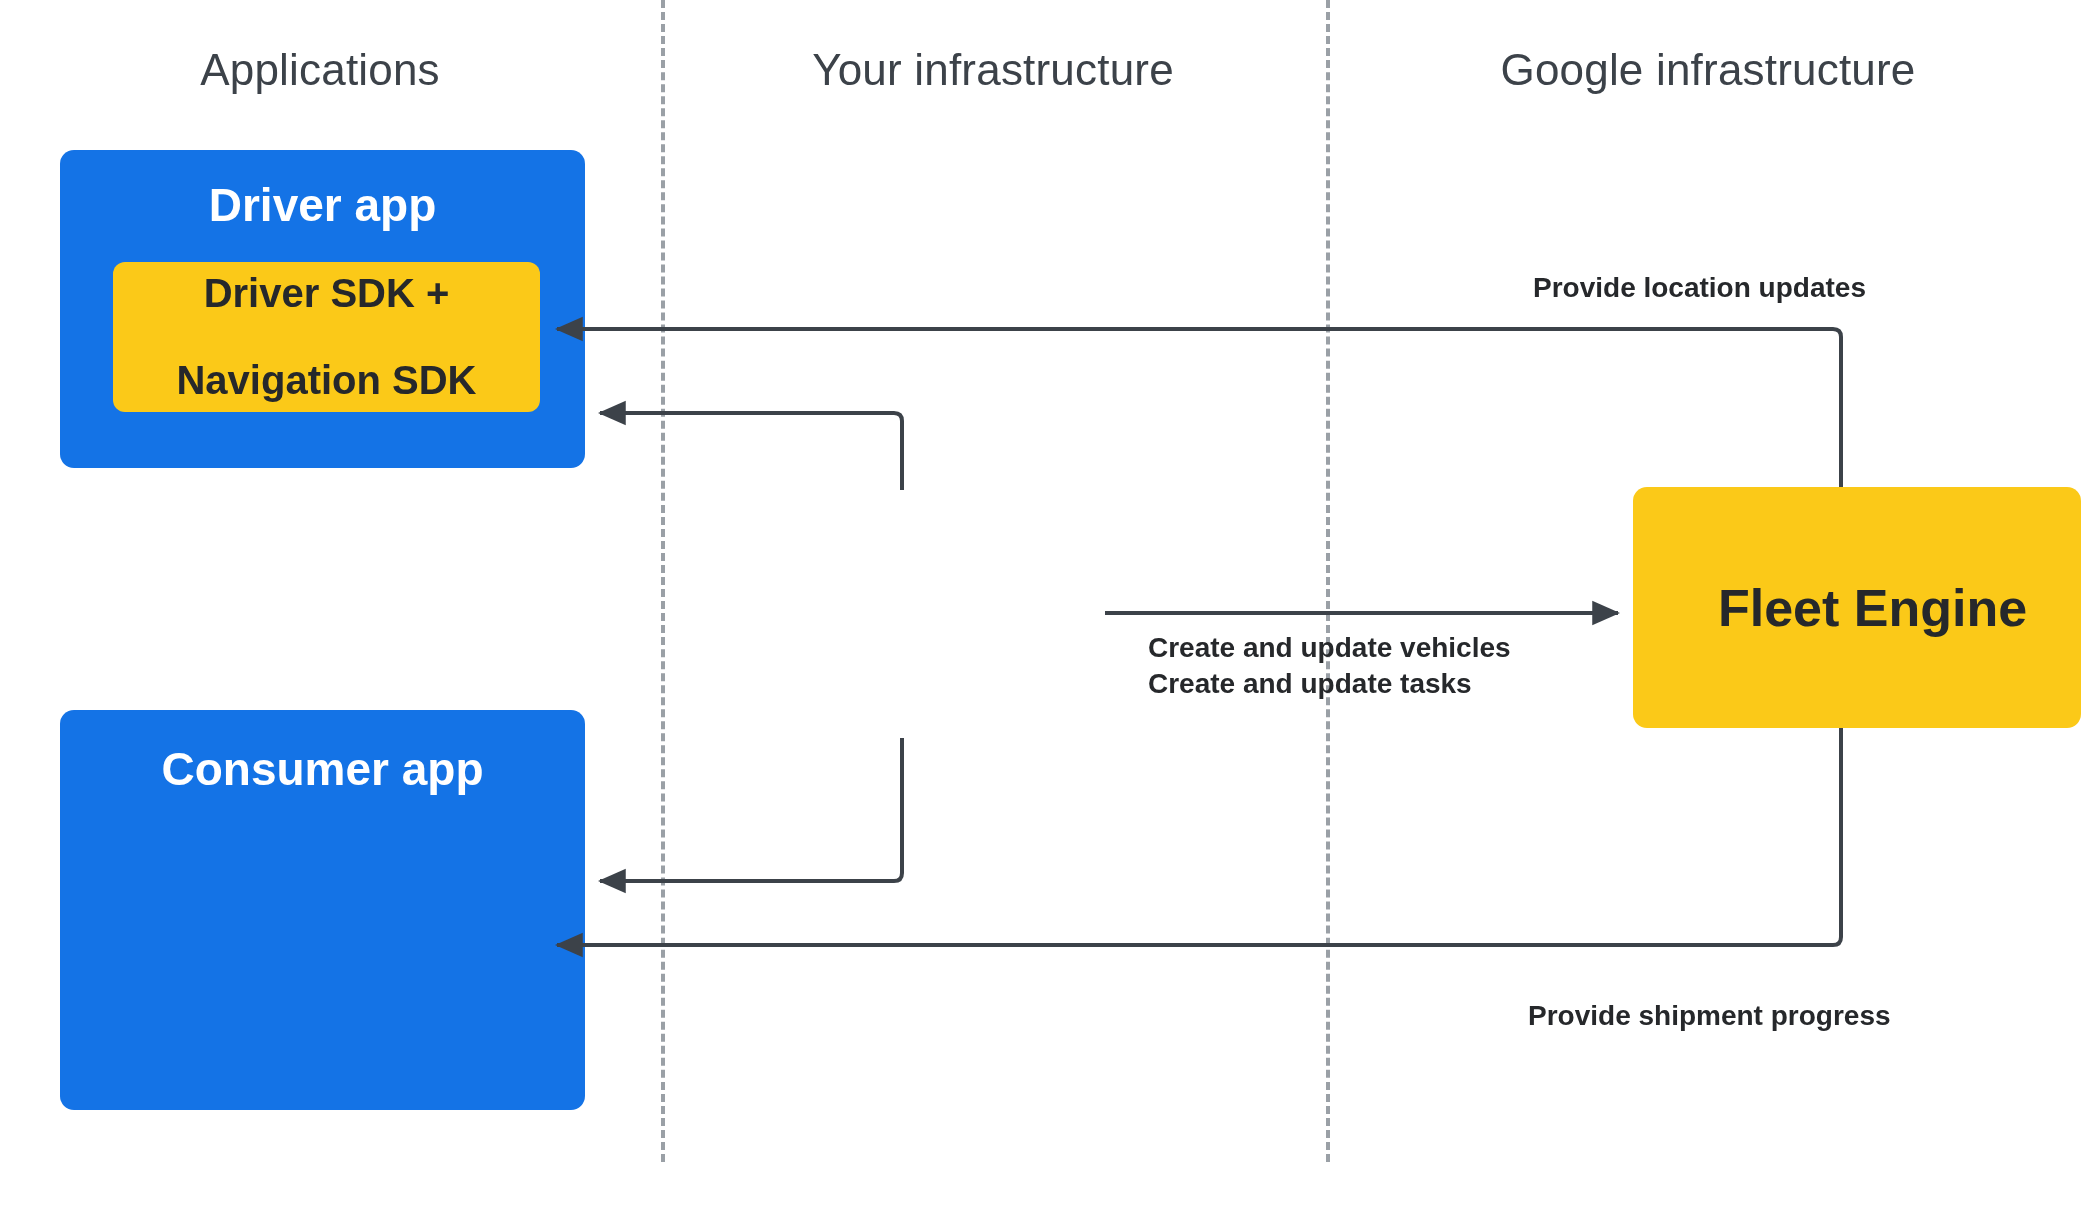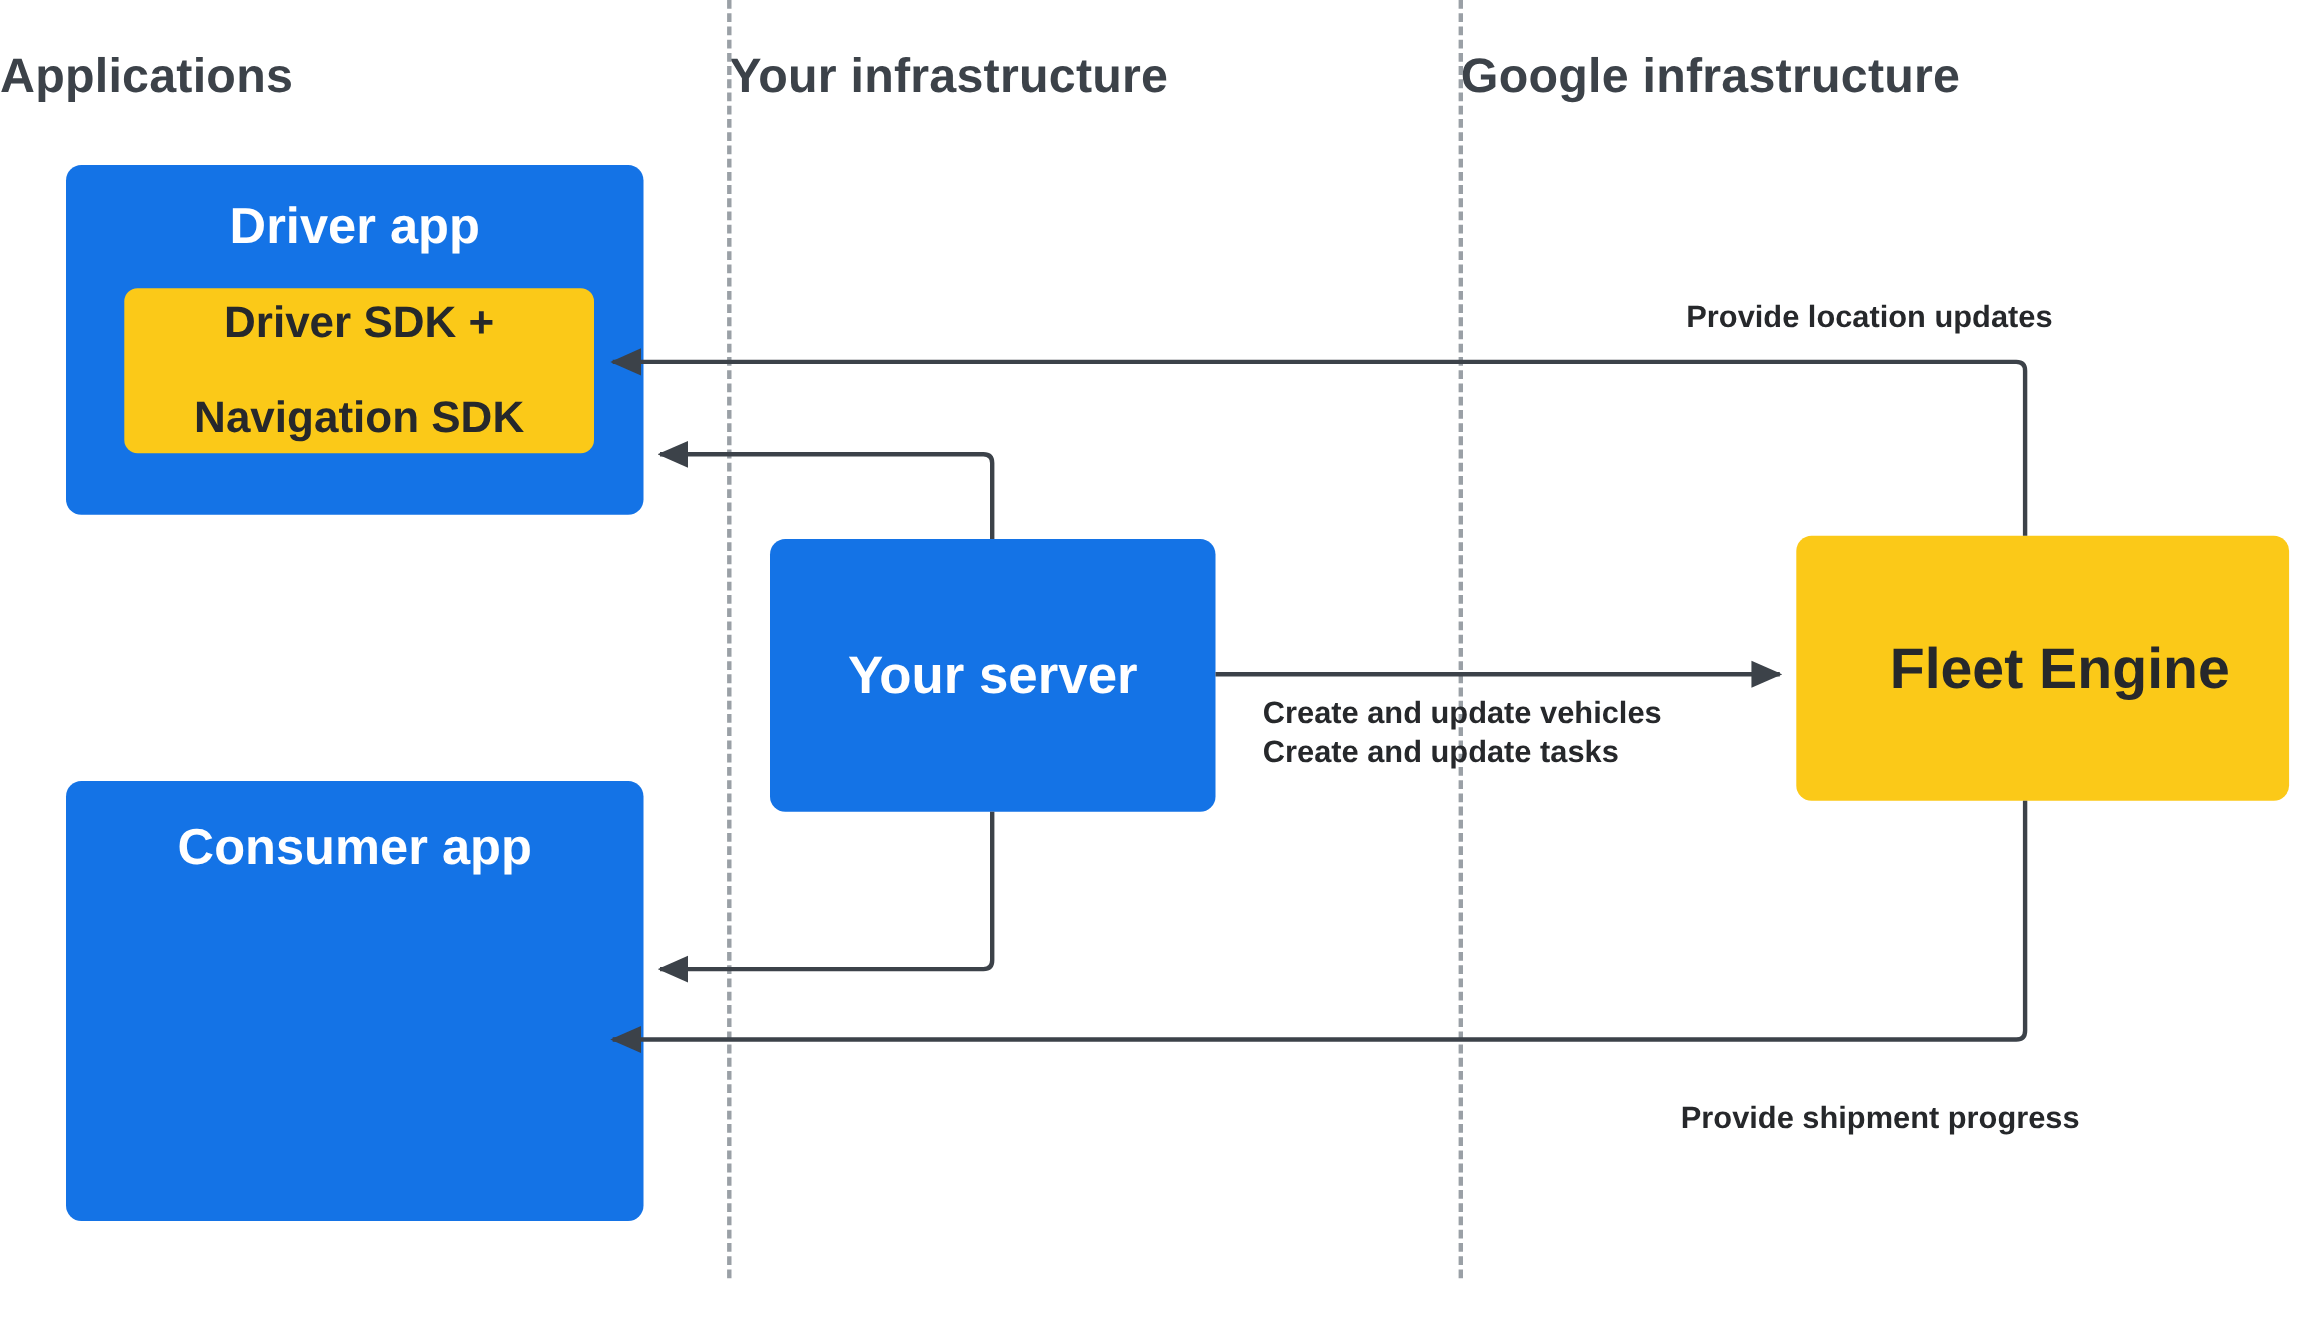--- a/index.html
+++ b/index.html
@@ -10,24 +10,24 @@
   #canvas {
     position: relative;
     width: 2089px;
     height: 1208px;
     background: #ffffff;
     font-family: "Liberation Sans", sans-serif;
     overflow: hidden;
   }
   .col-header {
     position: absolute;
-    text-align: left;
+    text-align: center;
     color: #3c4249;
     font-size: 44px;
-    font-weight: 700;
+    font-weight: 400;
     letter-spacing: 0.2px;
     white-space: nowrap;
     line-height: 1;
   }
   .divider {
     position: absolute;
     width: 0;
     border-left: 4px dashed #9aa0a6;
     top: 0;
   }
@@ -123,21 +123,20 @@
     <div class="sdk-box" style="left:53px; top:112px; width:427px; height:150px; flex-direction:column;">
       <div>Driver SDK +</div>
       <div>Navigation SDK</div>
     </div>
   </div>
 
   <div class="app-box" style="left:60px; top:710px; width:525px; height:400px;">
     <div class="app-title" style="top:34px;">Consumer app</div>
   </div>
 
-  <div class="server-box" style="left:700px; top:490px; width:405px; height:248px;">Your server</div>
 
   <div class="engine-box" style="left:1633px; top:487px; width:417px; height:241px;">Fleet Engine</div>
 
   <div class="edge-label" style="left:1533px; top:270px;">Provide location updates</div>
 
   <div class="edge-label" style="left:1148px; top:630px;">
     <div>Create and update vehicles</div>
     <div>Create and update tasks</div>
   </div>
 

